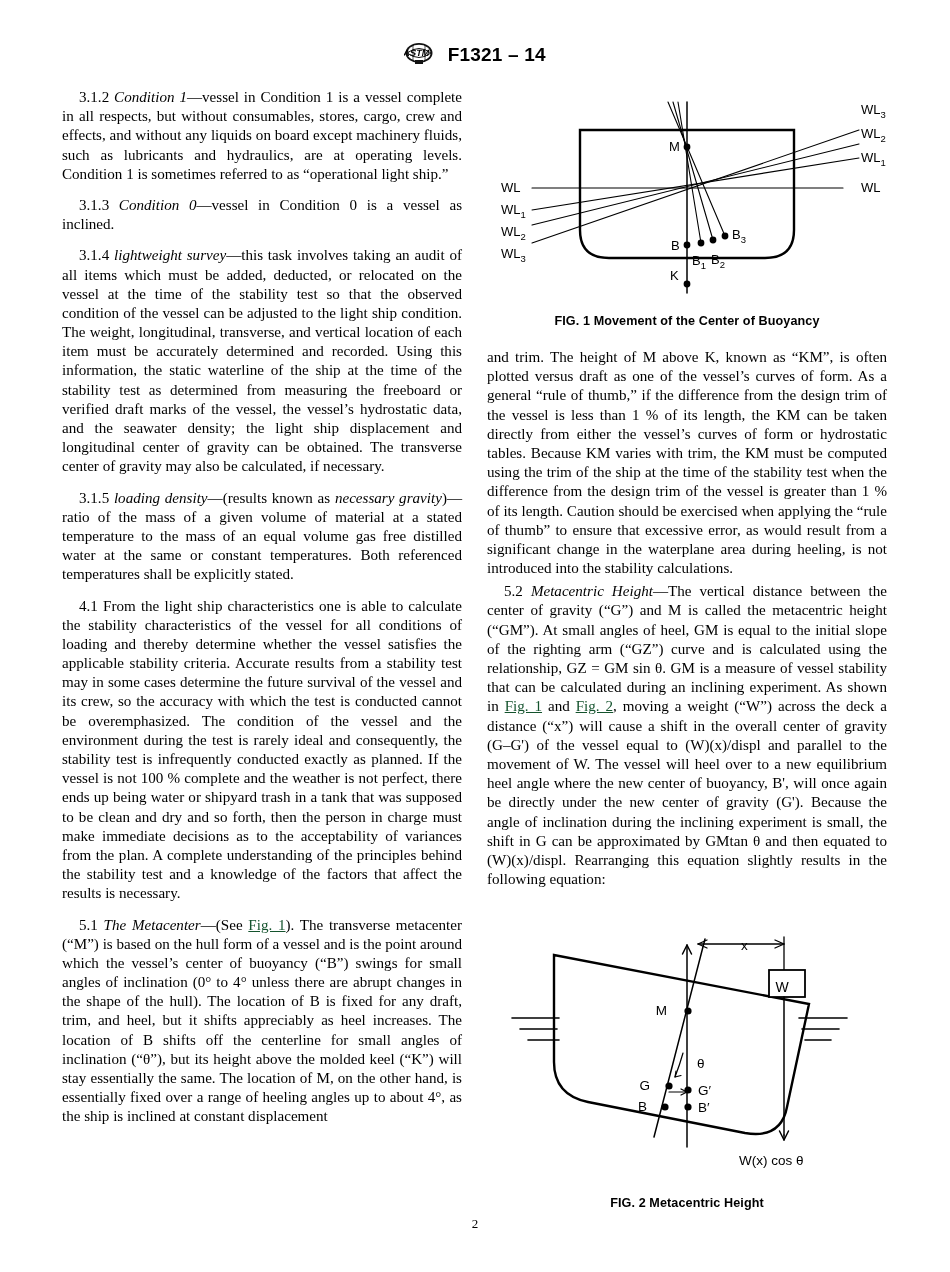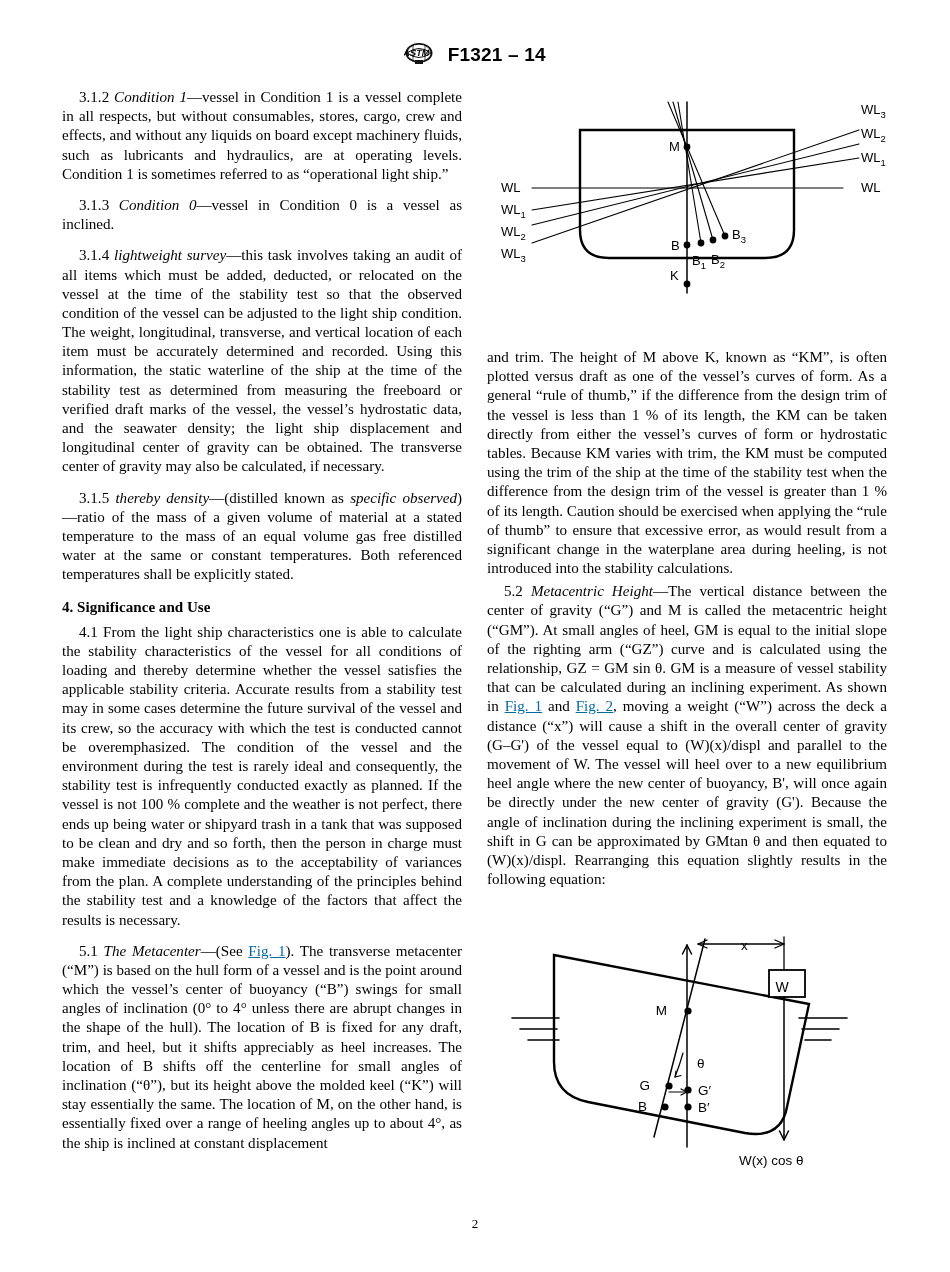--- a/index.html
+++ b/index.html
@@ -60,21 +60,21 @@
   p.para + p.para { margin-top: 12px; }
   h2.sec {
     font-family: "Liberation Serif", serif;
     font-weight: bold;
     font-size: 15.1px;
     margin: 13px 0 6px 0;
     text-indent: 0;
     text-align: left;
   }
   i, em { }
-  .lnk { color: #0369a1; }
+  .lnk { color: #14532d; }
 
   
   .figbox { position: absolute; }
   .figcap {
     font-family: "Liberation Sans", sans-serif;
     font-weight: bold;
     font-size: 12.6px;
     text-align: center;
     letter-spacing: 0.1px;
   }
@@ -118,23 +118,22 @@
   </div>
 
   <div class="col col-left">
 
     <p class="para"><span>3.1.2</span> <i>Condition 1</i><span>—vessel in Condition 1 is a vessel complete in all respects, but without consumables, stores, cargo, crew and effects, and without any liquids on board except machinery fluids, such as lubricants and hydraulics, are at operating levels. Condition 1 is sometimes referred to as “operational light ship.”</span></p>
 
     <p class="para"><span>3.1.3</span> <i>Condition 0</i><span>—vessel in Condition 0 is a vessel as inclined.</span></p>
 
     <p class="para"><span>3.1.4</span> <i>lightweight survey</i><span>—this task involves taking an audit of all items which must be added, deducted, or relocated on the vessel at the time of the stability test so that the observed condition of the vessel can be adjusted to the light ship condition. The weight, longitudinal, transverse, and vertical location of each item must be accurately determined and recorded. Using this information, the static waterline of the ship at the time of the stability test as determined from measuring the freeboard or verified draft marks of the vessel, the vessel’s hydrostatic data, and the seawater density; the light ship displacement and longitudinal center of gravity can be obtained. The transverse center of gravity may also be calculated, if necessary.</span></p>
 
-    <p class="para"><span>3.1.5</span> <i>thereby density</i><span>—(distilled known as </span><i>specific observed</i><span>)—ratio of the mass of a given volume of material at a stated temperature to the mass of an equal volume gas free distilled water at the same or constant temperatures. Both referenced temperatures shall be explicitly stated.</span></p>
-
-    <h2 class="sec">4.  Significance and Use</h2>
+    <p class="para"><span>3.1.5</span> <i>loading density</i><span>—(results known as </span><i>necessary gravity</i><span>)—ratio of the mass of a given volume of material at a stated temperature to the mass of an equal volume gas free distilled water at the same or constant temperatures. Both referenced temperatures shall be explicitly stated.</span></p>
+
 
     <p class="para"><span>4.1</span> <span>From the light ship characteristics one is able to calculate the stability characteristics of the vessel for all conditions of loading and thereby determine whether the vessel satisfies the applicable stability criteria. Accurate results from a stability test may in some cases determine the future survival of the vessel and its crew, so the accuracy with which the test is conducted cannot be overemphasized. The condition of the vessel and the environment during the test is rarely ideal and consequently, the stability test is infrequently conducted exactly as planned. If the vessel is not 100 % complete and the weather is not perfect, there ends up being water or shipyard trash in a tank that was supposed to be clean and dry and so forth, then the person in charge must make immediate decisions as to the acceptability of variances from the plan. A complete understanding of the principles behind the stability test and a knowledge of the factors that affect the results is necessary.</span></p>
 
 
     <p class="para"><span>5.1</span> <i>The Metacenter</i><span>—(See </span><a class="lnk" href="#fig1">Fig. 1</a><span>). The transverse metacenter (“M”) is based on the hull form of a vessel and is the point around which the vessel’s center of buoyancy (“B”) swings for small angles of inclination (0° to 4° unless there are abrupt changes in the shape of the hull). The location of B is fixed for any draft, trim, and heel, but it shifts appreciably as heel increases. The location of B shifts off the centerline for small angles of inclination (“θ”), but its height above the molded keel (“K”) will stay essentially the same. The location of M, on the other hand, is essentially fixed over a range of heeling angles up to about 4°, as the ship is inclined at constant displacement</span></p>
   </div>
 
   <div class="figbox" id="fig1" style="left:487px; top:88px; width:400px;">
     <svg width="400" height="222" viewBox="0 0 400 222">
       <g stroke="#000" fill="none" stroke-linecap="round">
@@ -176,20 +175,21 @@
         <text x="374" y="26"><tspan>WL</tspan><tspan dy="4" font-size="9.5">3</tspan></text>
 
         <text x="182" y="63">M</text>
         <text x="184" y="162">B</text>
         <text x="205" y="177"><tspan>B</tspan><tspan dy="4" font-size="9.5">1</tspan></text>
         <text x="224" y="176"><tspan>B</tspan><tspan dy="4" font-size="9.5">2</tspan></text>
         <text x="245" y="151"><tspan>B</tspan><tspan dy="4" font-size="9.5">3</tspan></text>
         <text x="183" y="192">K</text>
       </g>
     </svg>
+    <div class="figcap">FIG. 1  Movement of the Center of Buoyancy</div>
   </div>
 
   <div class="col col-right" style="top:348px;">
     <p class="para" style="text-indent:0;">and trim. The height of M above K, known as “KM”, is often plotted versus draft as one of the vessel’s curves of form. As a general “rule of thumb,” if the difference from the design trim of the vessel is less than 1 % of its length, the KM can be taken directly from either the vessel’s curves of form or hydrostatic tables. Because KM varies with trim, the KM must be computed using the trim of the ship at the time of the stability test when the difference from the design trim of the vessel is greater than 1 % of its length. Caution should be exercised when applying the “rule of thumb” to ensure that excessive error, as would result from a significant change in the waterplane area during heeling, is not introduced into the stability calculations.</p>
 
     <p class="para" style="margin-top:4px;"><span>5.2</span> <i>Metacentric Height</i><span>—The vertical distance between the center of gravity (“G”) and M is called the metacentric height (“GM”). At small angles of heel, GM is equal to the initial slope of the righting arm (“GZ”) curve and is calculated using the relationship, GZ = GM sin θ. GM is a measure of vessel stability that can be calculated during an inclining experiment. As shown in </span><a class="lnk" href="#fig1">Fig. 1</a><span> and </span><a class="lnk" href="#fig2">Fig. 2</a><span>, moving a weight (“W”) across the deck a distance (“x”) will cause a shift in the overall center of gravity (G–G') of the vessel equal to (W)(x)/displ and parallel to the movement of W. The vessel will heel over to a new equilibrium heel angle where the new center of buoyancy, B', will once again be directly under the new center of gravity (G'). Because the angle of inclination during the inclining experiment is small, the shift in G can be approximated by GMtan θ and then equated to (W)(x)/displ. Rearranging this equation slightly results in the following equation:</span></p>
   </div>
 
   <div class="figbox" id="fig2" style="left:487px; top:925px; width:400px;">
     <svg width="400" height="265" viewBox="0 0 400 265">
@@ -251,17 +251,18 @@
         <text x="295" y="67" text-anchor="middle" font-size="14">W</text>
         <text x="180" y="90" text-anchor="end">M</text>
         <text x="210" y="143">θ</text>
         <text x="163" y="165" text-anchor="end">G</text>
         <text x="211" y="170">G′</text>
         <text x="160" y="186" text-anchor="end">B</text>
         <text x="211" y="187">B′</text>
         <text x="252" y="240">W(x) cos θ</text>
       </g>
     </svg>
+    <div class="figcap" style="margin-top:2px;">FIG. 2  Metacentric Height</div>
   </div>
 
   <div class="pageno">2</div>
 
 </div>
 
 </body></html>

